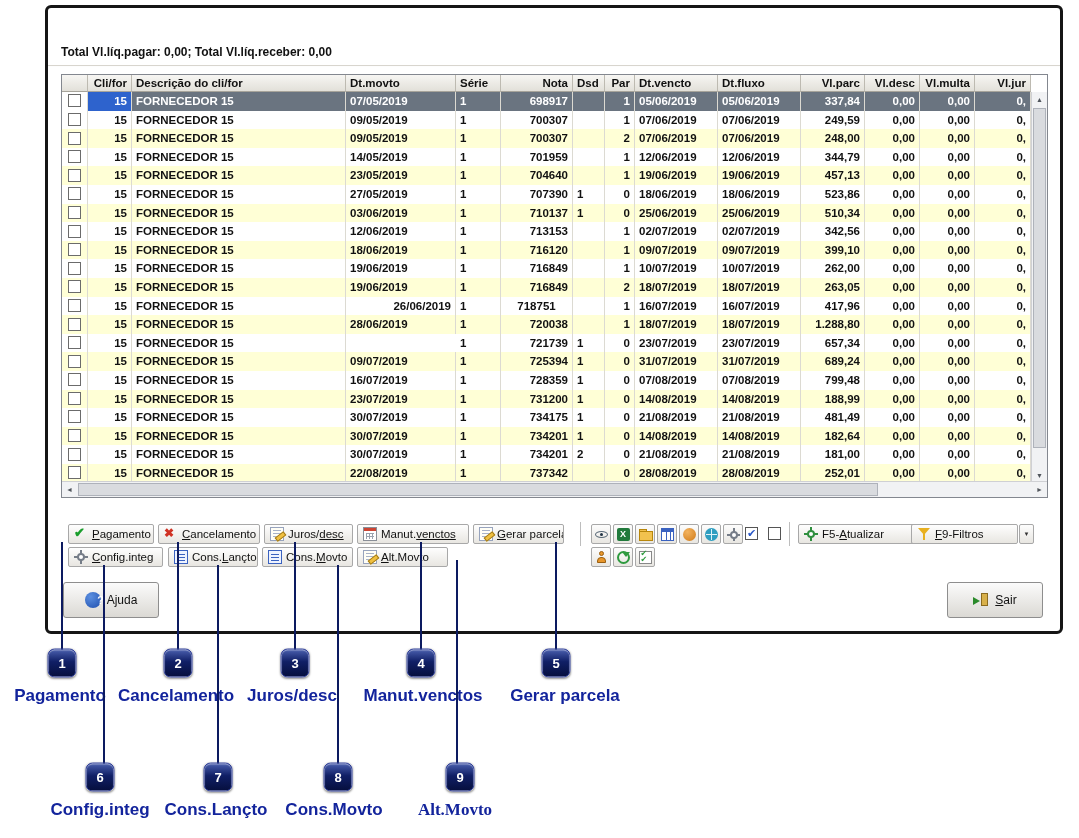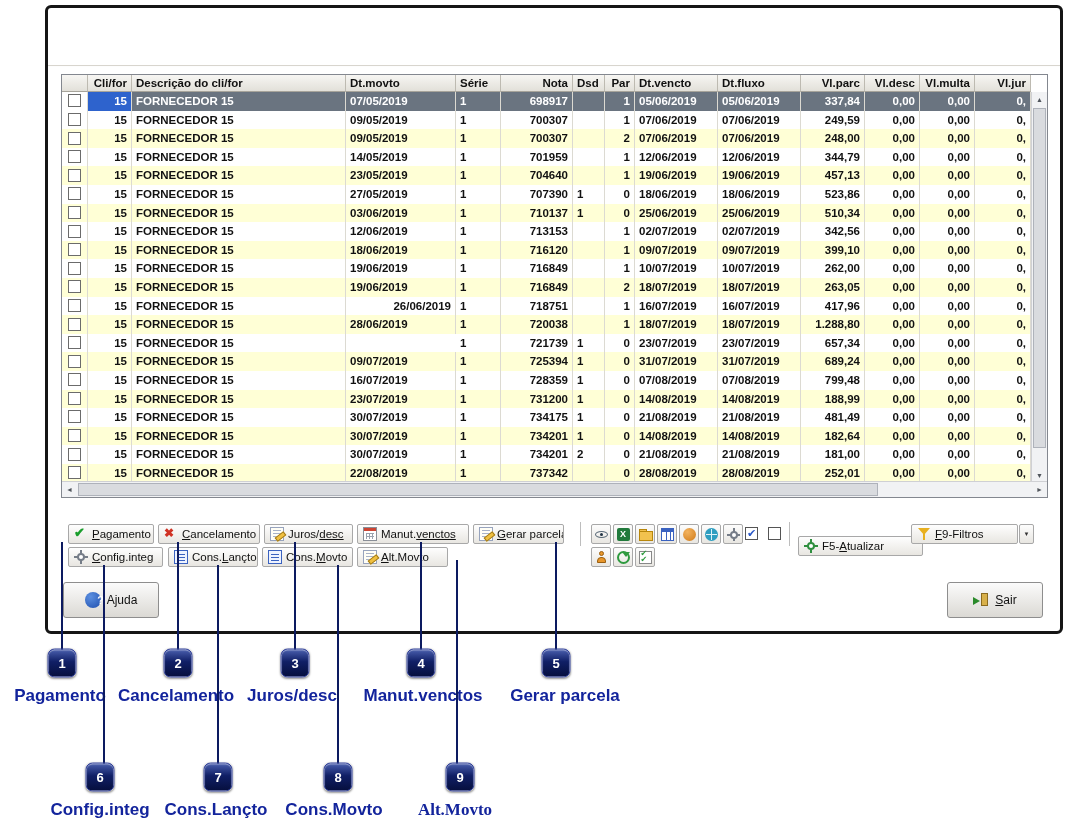--- a/index.html
+++ b/index.html
@@ -108,20 +108,21 @@
     box-shadow:inset 0 1px 1px rgba(255,255,255,.45),0 1px 2px rgba(0,0,0,.4);
     color:#fff;font-weight:bold;font-size:13px;display:flex;align-items:center;justify-content:center;}
   .albl{position:absolute;transform:translateX(-50%);font-size:17px;font-weight:bold;color:#13249c;white-space:nowrap;}
 </style>
 </head>
 <body>
 
 <div class="window">
 
 
+  <div class="totals">Total Vl.líq.pagar: 0,00; Total Vl.líq.receber: 0,00</div>
   <div class="divider"></div>
 
   <div class="grid">
     <div class="grid-header" id="grid-header">
         <div class="hcell al-c" style="width: 26px;"></div>
         <div class="hcell al-r" style="width: 44px;">Cli/for</div>
         <div class="hcell al-l" style="width: 214px;">Descrição do cli/for</div>
         <div class="hcell al-l" style="width: 110px;">Dt.movto</div>
         <div class="hcell al-l" style="width: 45px;">Série</div>
         <div class="hcell al-r" style="width: 72px;">Nota</div>
@@ -334,21 +335,21 @@
           <div class="cell c13 al-r" style="width: 56px;">0,</div>
         </div>
         <div class="grow white">
           <div class="cell c0 al-c" style="width: 26px;">
             <div class="cbx"></div>
           </div>
           <div class="cell c1 al-r" style="width: 44px;">15</div>
           <div class="cell c2 al-l" style="width: 214px;">FORNECEDOR 15</div>
           <div class="cell c3 al-l" style="width: 110px; text-align: right;">26/06/2019</div>
           <div class="cell c4 al-l" style="width: 45px;">1</div>
-          <div class="cell c5 al-r" style="width: 72px;">718751</div>
+          <div class="cell c5 al-r" style="width: 72px; text-align: center;">718751</div>
           <div class="cell c6 al-l" style="width: 32px;"></div>
           <div class="cell c7 al-r" style="width: 30px;">1</div>
           <div class="cell c8 al-l" style="width: 83px;">16/07/2019</div>
           <div class="cell c9 al-l" style="width: 83px;">16/07/2019</div>
           <div class="cell c10 al-r" style="width: 64px;">417,96</div>
           <div class="cell c11 al-r" style="width: 55px;">0,00</div>
           <div class="cell c12 al-r" style="width: 55px;">0,00</div>
           <div class="cell c13 al-r" style="width: 56px;">0,</div>
         </div>
         <div class="grow yellow">
@@ -596,21 +597,21 @@
     </div>
   <div class="ibtn" style="left:587px;top:539px;">
       <span class="ic ic13 ic-checklist"></span>
     </div>
 
   <div class="tcbx" style="left:697px;top:519px;">✔</div>
   <div class="tcbx" style="left:720px;top:519px;"></div>
 
   <div class="vsep" style="left:741px;top:514px;height:24px;"></div>
 
-  <button class="btn" style="left:750px;top:516px;width:125px;margin-top:12px;">
+  <button class="btn" style="left:750px;top:516px;width:125px;">
     <span class="ic ic-gearg"></span>
     <span>F5-<u>A</u>tualizar</span>
   </button>
   <button class="btn" style="left:863px;top:516px;width:107px;">
     <span class="ic ic-funnel"></span>
     <span><u>F</u>9-Filtros</span>
   </button>
   <div class="darrow" style="left:971px;top:516px;">
     <span>▼</span>
   </div>

